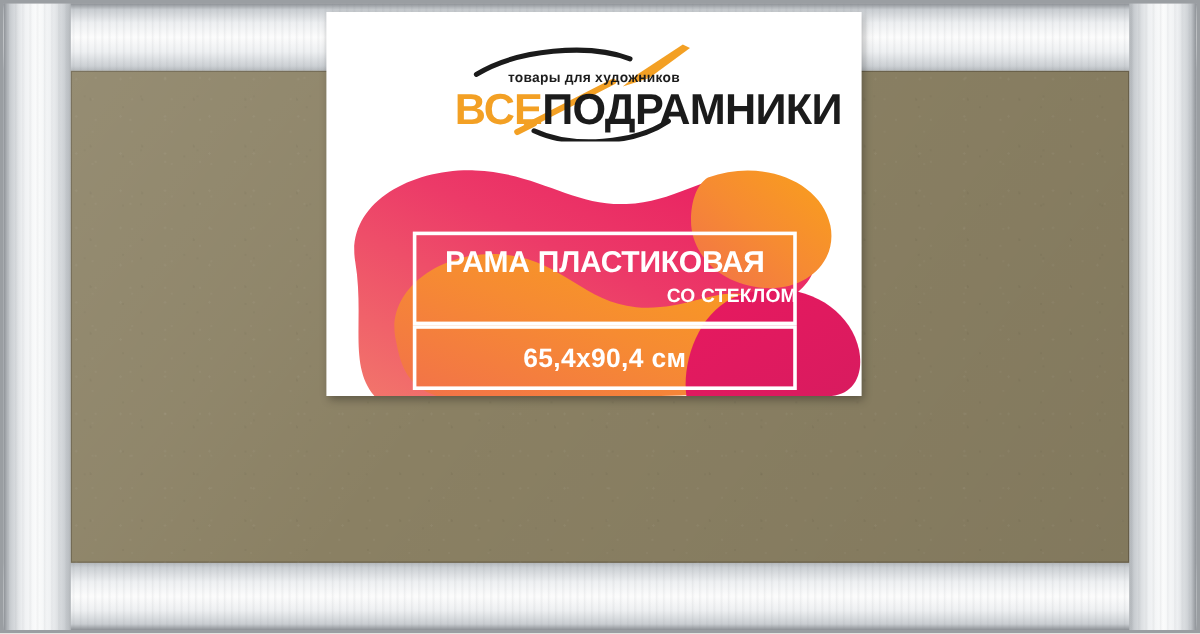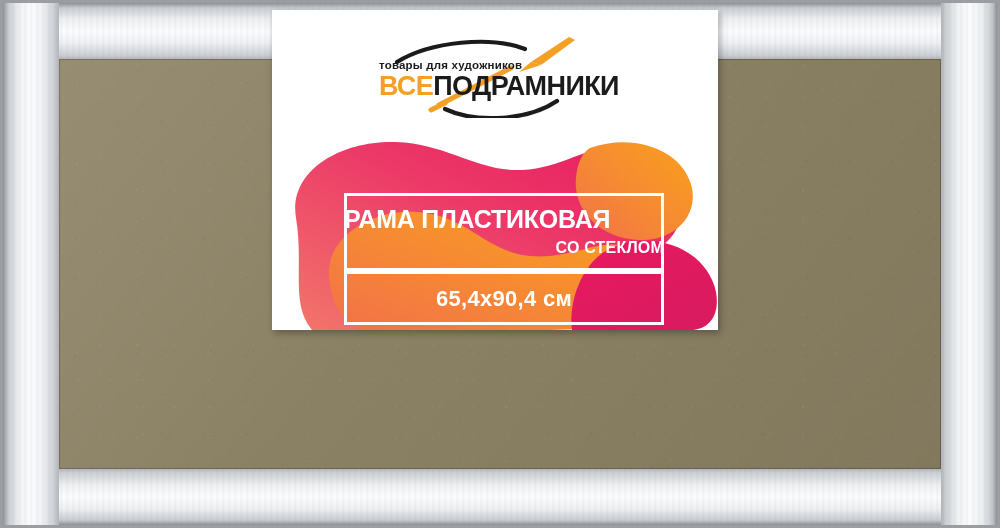--- a/index.html
+++ b/index.html
@@ -173,36 +173,37 @@
   .logo-svg {
     position: absolute;
     left: 0;
     top: 0;
   }
   .logo-tagline {
     position: absolute;
     left: 0;
     right: 0;
     top: 27px;
+    text-align: center;
     font-family: "Liberation Sans", sans-serif;
     font-weight: 700;
     font-size: 11.5px;
     letter-spacing: .2px;
     color: #1b1b1b;
     white-space: nowrap;
   }
   .logo-wordmark {
     position: absolute;
     left: 0;
     right: 0;
     top: 41px;
     text-align: center;
     font-family: "Liberation Sans", sans-serif;
     font-weight: 700;
-    font-size: 27px;
+    font-size: 36px;
     letter-spacing: -0.6px;
     white-space: nowrap;
     line-height: 1;
   }
   .wm-vse  { color: #F3A024; }
   .wm-pod  { color: #1b1b1b; }
 
   
   .blobs {
     position: absolute;
@@ -233,21 +234,21 @@
   }
   .cap-box-bottom {
     top: 78px;
     height: 54px;
   }
   .cap-title {
     position: absolute;
     left: 0;
     right: 0;
     top: 14px;
-    text-align: left;
+    text-align: center;
     color: #ffffff;
     font-family: "Liberation Sans", sans-serif;
     font-weight: 700;
     font-size: 25px;
     letter-spacing: -0.2px;
     white-space: nowrap;
     line-height: 1;
   }
   .cap-sub {
     position: absolute;

